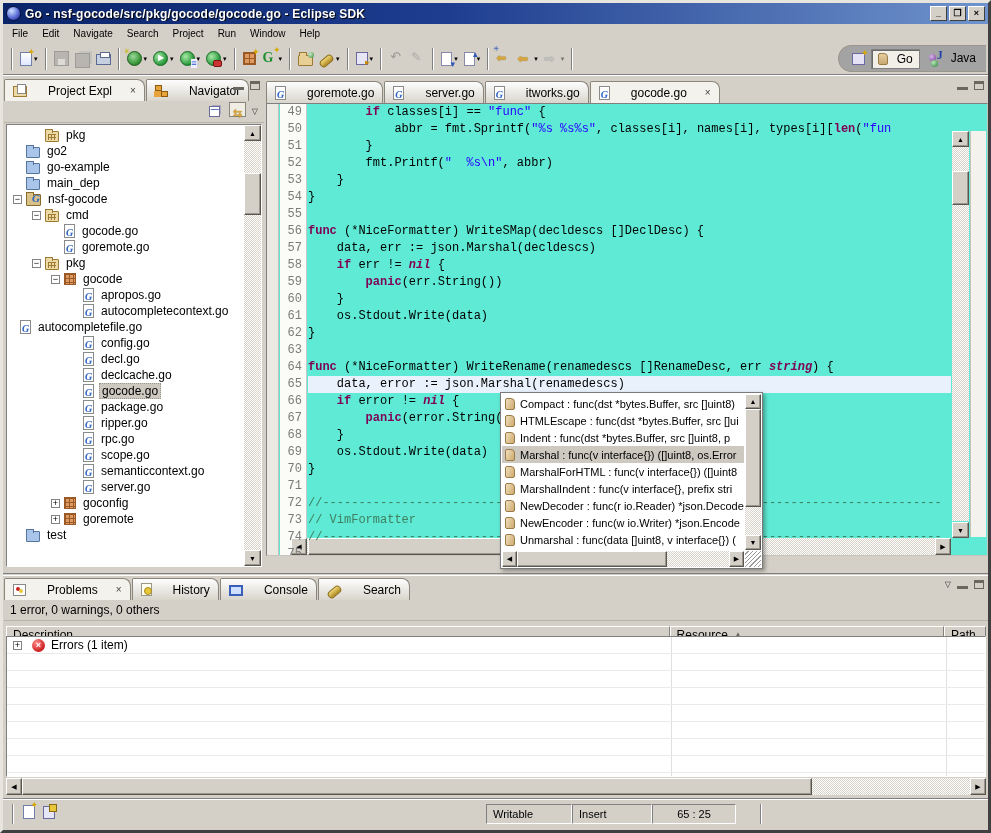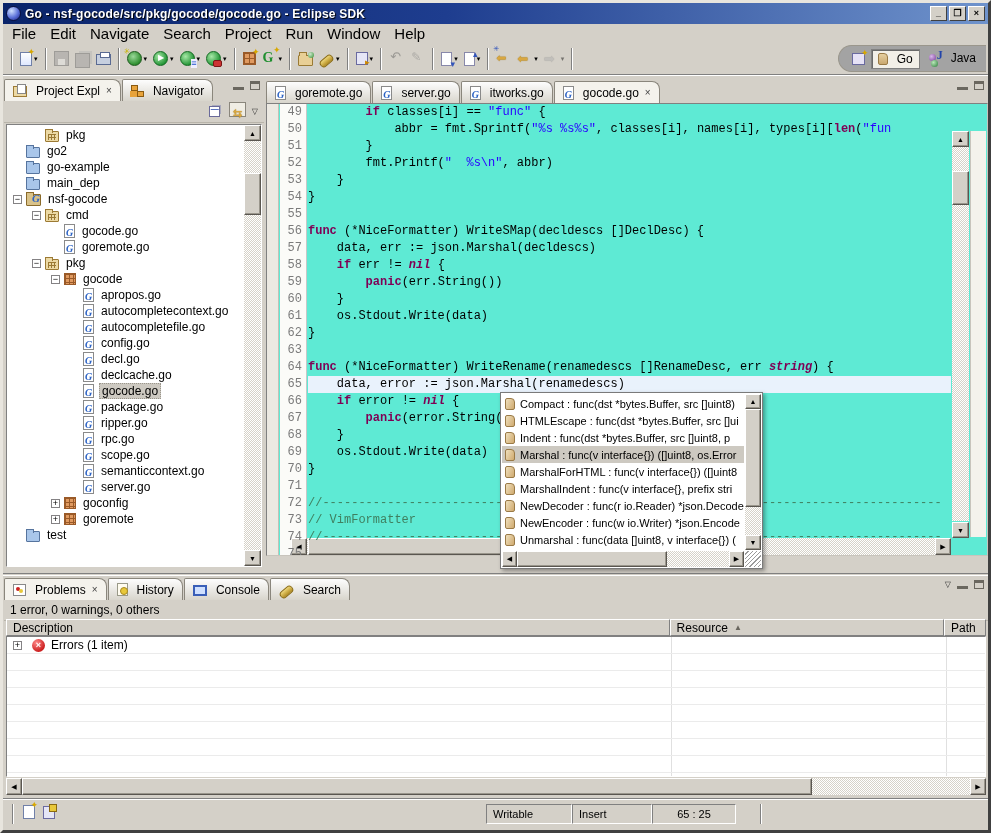--- a/index.html
+++ b/index.html
@@ -12,21 +12,21 @@
     display:flex; align-items:center; padding:0 3px; color:#fff; }
   .app-icon { width:15px; height:15px; border-radius:50%; margin-right:4px;
     background:radial-gradient(circle at 35% 30%,#cfe0ff,#5a6fd8 55%,#1a1f7a); border:1px solid #0a1040;}
   .title-text { font-size:12px; font-weight:bold; flex:1; white-space:nowrap; overflow:hidden;
     text-shadow:1px 1px 1px #000; letter-spacing:.2px;}
   .win-btn { width:17px; height:15px; margin-left:2px; background:#d4d0c8; color:#000;
     border:1px solid; border-color:#fff #404040 #404040 #fff; font:bold 9px/13px "Liberation Sans";
     text-align:center; }
   
   .menubar { position:absolute; left:0; top:21px; right:0; height:19px; display:flex; align-items:center; padding-left:2px;}
-  .menu-item { font-size:15px; padding:2px 7px; color:#000;text-align:center; }
+  .menu-item { font-size:10px; padding:2px 7px; color:#000;text-align:center; }
   .toolbar { position:absolute; left:0; top:40px; right:0; height:31px; display:flex; align-items:center; padding-left:4px;}
   .tb-sep { width:2px; height:22px; margin:0 4px; border-left:1px solid #808080; border-right:1px solid #fff;}
   .tbtn { display:inline-flex; align-items:center; padding:2px 2px; margin:0 1px; }
   .tbtn .dd { font-size:7px; color:#000; margin-left:2px; }
   .tbtn.disabled { filter:grayscale(1) opacity(.45); }
   .g { position:relative; width:15px; height:15px; display:inline-block; }
   .g-new-wizard { background:linear-gradient(#ffffff,#dfe8ff); border:1px solid #7080a8; width:12px; height:14px;}
   .g-new-wizard::after { content:"✦"; position:absolute; right:-4px; top:-6px; color:#d8a800; font-size:9px;}
   .g-save { background:#8f95a3; border:1px solid #555d6e; }
   .g-save::after { content:""; position:absolute; left:3px; bottom:0; width:7px; height:6px; background:#e8e8e8;}
@@ -72,21 +72,21 @@
   .g-open-perspective { background:#e6e2f6; border:1px solid #6a6aa0; width:13px; height:12px;}
   .g-open-perspective::after { content:"✦"; position:absolute; right:-5px; top:-6px; color:#d8a800; font-size:9px;}
   .tic-go-persp { width:10px; height:12px; background:linear-gradient(#e6cfa0,#c9a871); border:1px solid #9a7a46; border-radius:2px 4px 2px 2px;}
   .tic-java-persp { width:13px; height:13px; position:relative;}
   .tic-java-persp::before { content:""; position:absolute; left:0; top:2px; width:7px; height:7px; border-radius:50%; background:radial-gradient(circle at 35% 35%,#d8b8e8,#7a3a9a);}
   .tic-java-persp::after { content:"J"; position:absolute; right:-1px; top:-4px; color:#2244aa; font:bold 12px "Liberation Serif";}
   .tic-java-persp .bean { position:absolute; left:2px; bottom:-2px; width:7px; height:7px; border-radius:50%; background:radial-gradient(circle at 35% 35%,#b8e8b8,#2a7a3a);}
   
   .pane { position:absolute; background:#d4d0c8; }
   .view-tabs { position:relative; height:24px; display:flex; align-items:flex-end; }
-  .tab { display:inline-flex; align-items:center; gap:4px; height:22px; padding:0 8px; font-size:12px;
+  .tab { display:inline-flex; align-items:center; gap:16px; height:22px; padding:0 8px; font-size:12px;
     background:linear-gradient(#fdfdfd,#d8d5cc); border:1px solid #8a867c; border-bottom:none;
     border-radius:2px 8px 0 0; margin-right:1px; color:#000; white-space:nowrap;}
   .tab.active { background:#f4f2ec; font-weight:normal; }
   .tab-x { font-size:10px; color:#444; margin-left:2px; }
   .pane-ctrls { position:absolute; right:4px; top:4px; display:flex; gap:6px; align-items:center;}
   .pc-min { width:11px; height:3px; background:#6a675f; margin-top:6px;}
   .pc-max { width:10px; height:9px; border:1px solid #6a675f; border-top:3px solid #6a675f;}
   .pc-menu { font-size:8px; color:#333; }
   
   .view-toolbar { height:22px; display:flex; justify-content:flex-end; align-items:center; gap:6px; padding-right:6px;
@@ -396,21 +396,21 @@
           <div class="trow" style="padding-left:63px">
             <span class="exp-sp"></span>
             <span class="tico tic-go-file"></span>
             <span class="tlabel">apropos.go</span>
           </div>
           <div class="trow" style="padding-left:63px">
             <span class="exp-sp"></span>
             <span class="tico tic-go-file"></span>
             <span class="tlabel">autocompletecontext.go</span>
           </div>
-          <div class="trow" style="padding-left:63px">
+          <div class="trow" style="">
             <span class="exp-sp"></span>
             <span class="tico tic-go-file"></span>
             <span class="tlabel">autocompletefile.go</span>
           </div>
           <div class="trow" style="padding-left:63px">
             <span class="exp-sp"></span>
             <span class="tico tic-go-file"></span>
             <span class="tlabel">config.go</span>
           </div>
           <div class="trow" style="padding-left:63px">
@@ -653,21 +653,21 @@
           <span class="tico tic-search"></span>
           <span class="tab-lbl">Search</span>
         </div>
       </div>
     <div class="pane-ctrls">
       <span class="pc-menu">▽</span>
       <span class="pc-min"></span>
       <span class="pc-max"></span>
     </div>
     <div class="summary">1 error, 0 warnings, 0 others</div>
-    <div class="ptable-head" id="pt-head" style="top:43px;">
+    <div class="ptable-head" id="pt-head" style="top:50px;">
         <span class="pth" style="width:665px">Description</span>
         <span class="pth" style="width:275px">Resource<span class="sort-arrow">▲</span></span>
         <span class="pth" style="width:42px">Path</span>
       </div>
     <div class="ptable-body" id="pt-body" style="top:60px;bottom:20px;">
         <div class="prow">
           <span class="exp" style="margin-left:6px">+</span>
           <span class="ico-error">×</span>
           <span>Errors (1 item)</span>
         </div>

